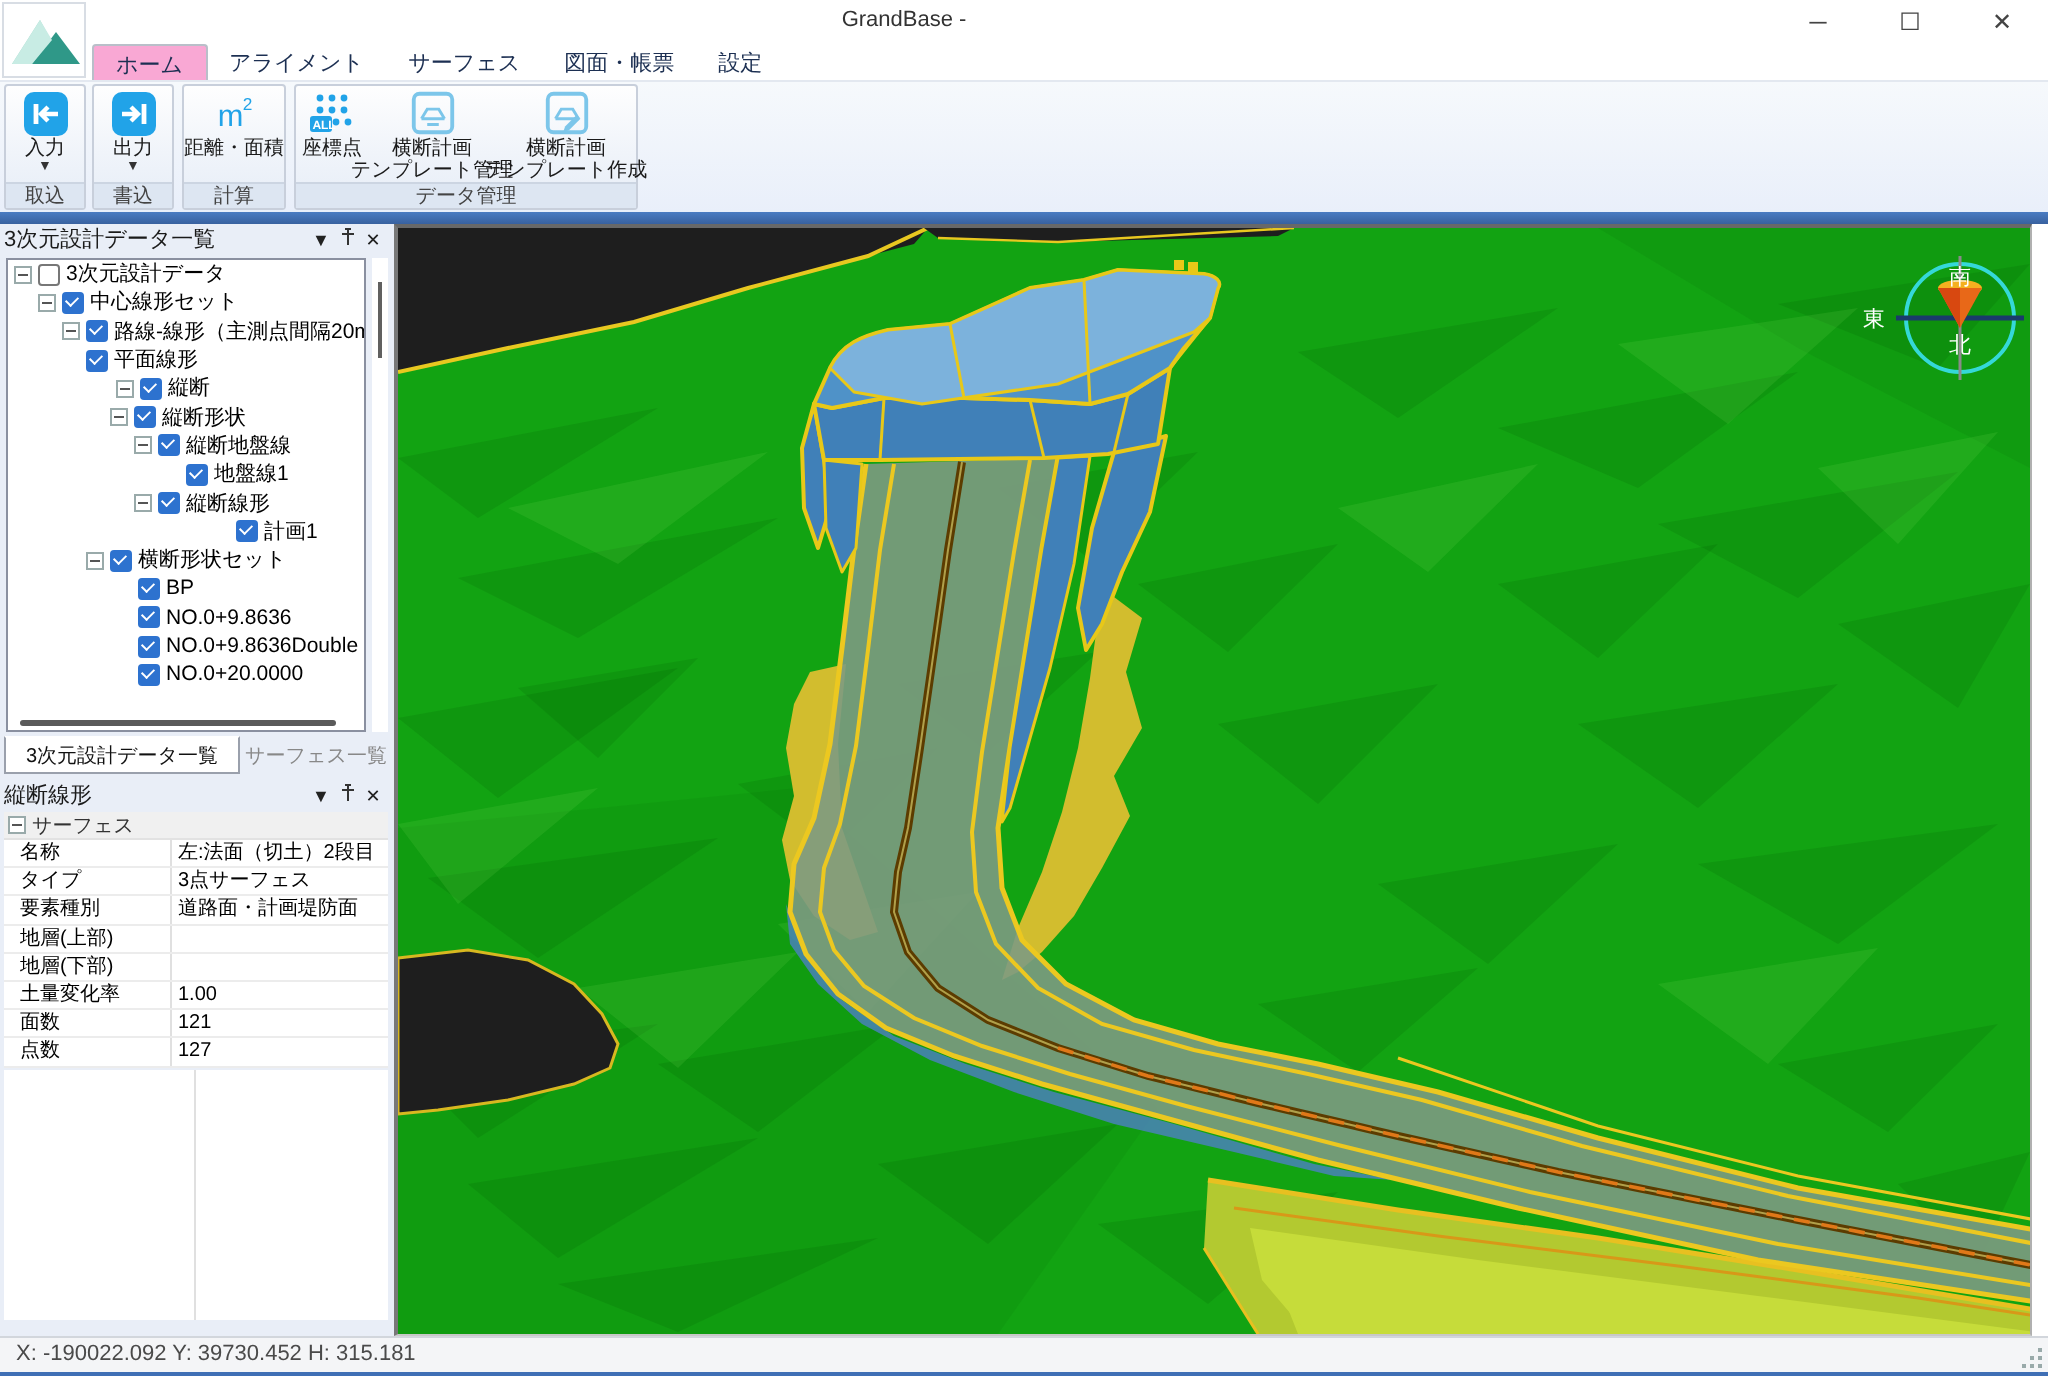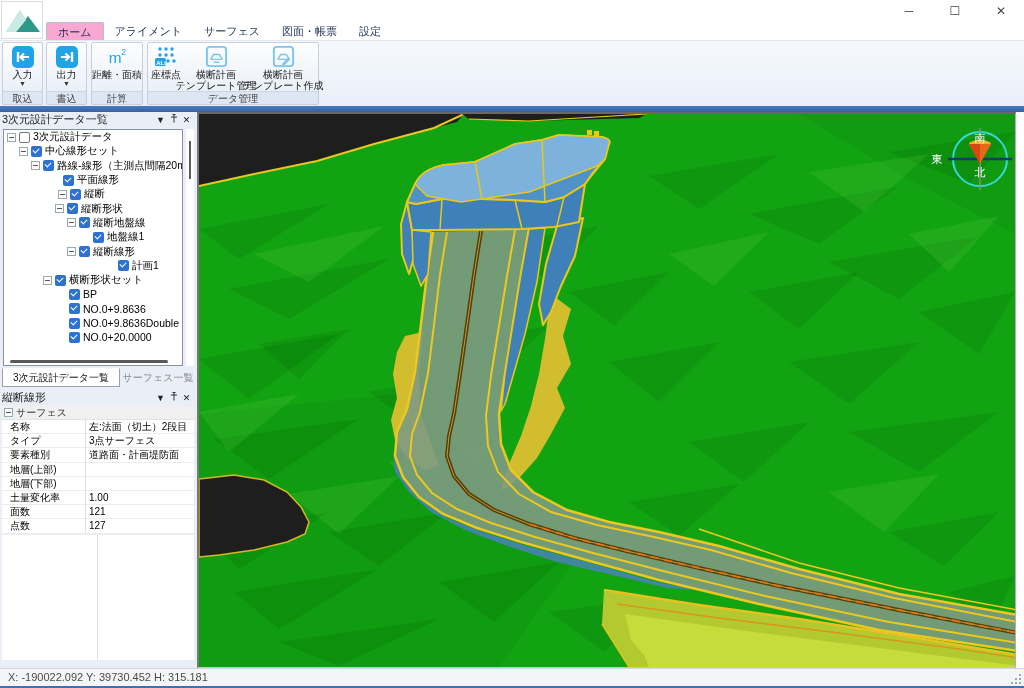--- a/index.html
+++ b/index.html
@@ -54,20 +54,21 @@
 .viewport{position:absolute;left:197px;top:112px;width:819px;height:556px;border-top:2px solid #686868;border-left:2px solid #787878;border-right:1px solid #b0b0b0;border-bottom:1px solid #c8c8c8;background:#12a312}
 .statusbar{position:absolute;left:0;top:668px;width:1024px;height:18px;background:#f4f5f7;border-top:1px solid #d2d6dc;color:#4a4a4a;font-size:11px;line-height:17px;padding-left:8px}
 .bottomline{position:absolute;left:0;top:686px;width:1024px;height:2px;background:#3f6fb5}
 .grip{position:absolute;right:3px;top:671px;width:13px;height:13px}
 .grip i{position:absolute;width:2px;height:2px;background:#9aa}
 </style>
 </head>
 <body>
 
 <div class="titlebar">
+  <div class="title">GrandBase -</div>
   <div class="winbtns">
     <div class="winbtn">─</div>
     <div class="winbtn">☐</div>
     <div class="winbtn">✕</div>
   </div>
 </div>
 
 <div class="logo">
   <svg width="40" height="36" viewBox="0 0 40 36">
     <polygon points="4,30 18,8 30,30" fill="#9fd8cc"></polygon>
@@ -203,21 +204,21 @@
       <div class="trow" style="padding-left: 15px;">
         <span class="expbox"></span>
         <span class="cb on"></span>
         <span class="tlabel">中心線形セット</span>
       </div>
       <div class="trow" style="padding-left: 27px;">
         <span class="expbox"></span>
         <span class="cb on"></span>
         <span class="tlabel">路線-線形（主測点間隔20m</span>
       </div>
-      <div class="trow" style="padding-left: 45px;">
+      <div class="trow" style="padding-left: 25px;">
         <span style="width:11px;flex:none"></span>
         <span class="cb on"></span>
         <span class="tlabel">平面線形</span>
       </div>
       <div class="trow" style="padding-left: 54px;">
         <span class="expbox"></span>
         <span class="cb on"></span>
         <span class="tlabel">縦断</span>
       </div>
       <div class="trow" style="padding-left: 51px;">

